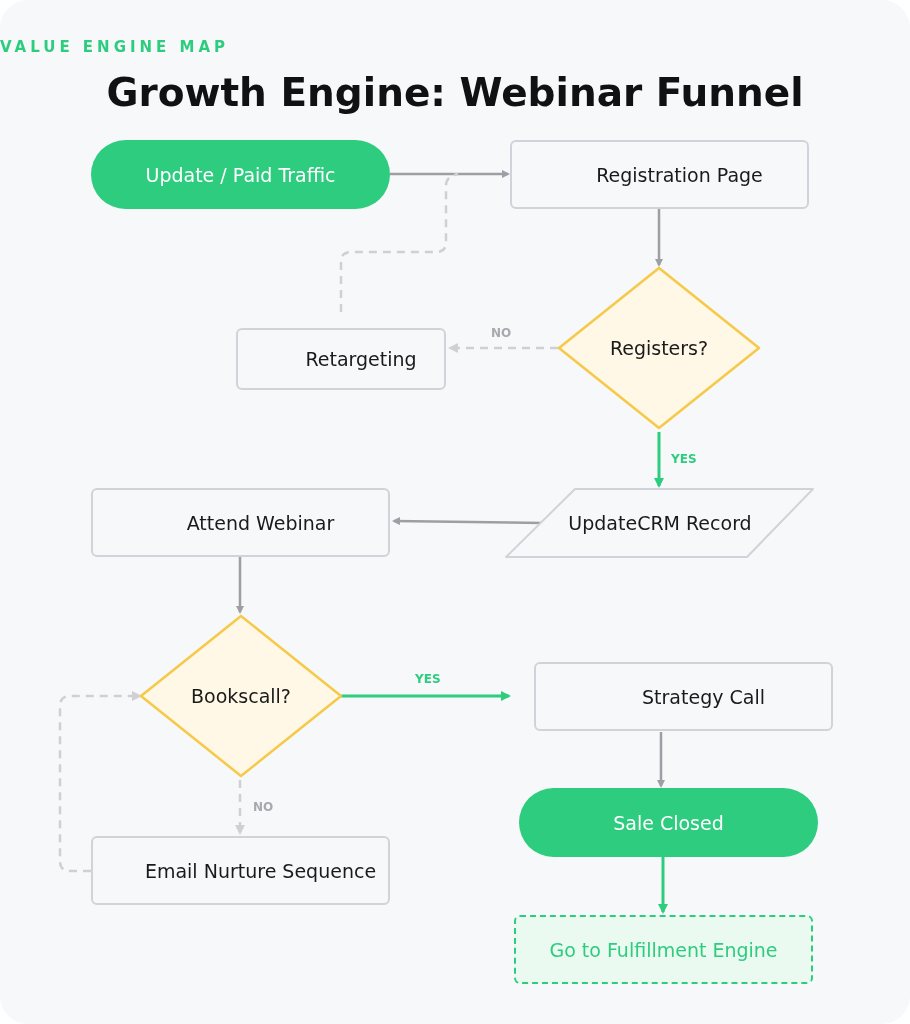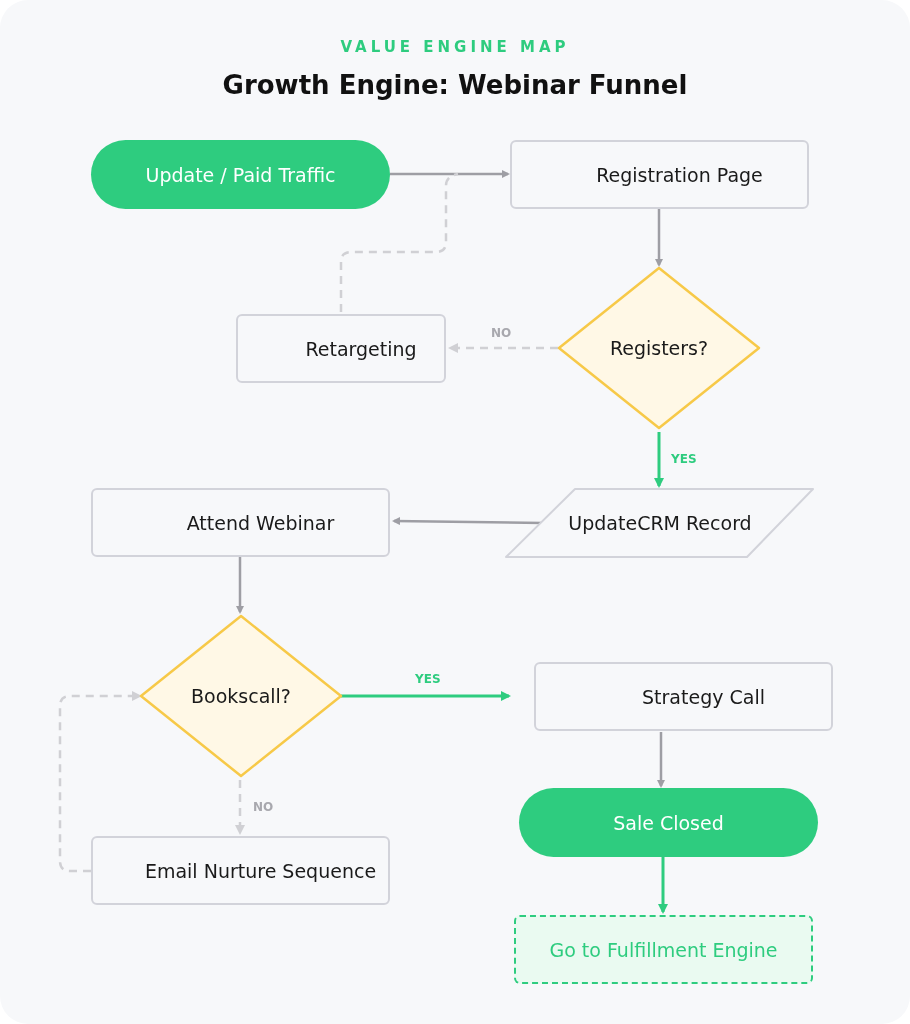--- a/index.html
+++ b/index.html
@@ -1,22 +1,22 @@
 <!DOCTYPE html>
 <html><head>
 <meta charset="utf-8">
 <style>
   html, body { margin: 0; padding: 0; }
   body { width: 910px; height: 1024px; background: #ffffff; position: relative; overflow: hidden;
          font-family: "DejaVu Sans", "Liberation Sans", sans-serif; }
   .card { position: absolute; left: 0; top: 0; width: 910px; height: 1024px; background: #f7f8fa; border-radius: 28px; }
-  .eyebrow { position: absolute; left: 0; width: 910px; top: 38px; text-align: center; color: #2ecc7f;
+  .eyebrow { position: absolute; left: 0; width: 910px; top: 38px; color: #2ecc7f;
              font-size: 15px; font-weight: bold; letter-spacing: 4px; }
   .title { position: absolute; left: 0; width: 910px; top: 70px; text-align: center; color: #111;
-           font-size: 26px; font-weight: bold; }
+           font-size: 39px; font-weight: bold; }
   svg.edges { position: absolute; left: 0; top: 0; width: 910px; height: 1024px; }
   .node { position: absolute; display: flex; align-items: center; justify-content: center; text-align: center;
           font-size: 19px; color: #1a1a1a; box-sizing: border-box; line-height: 30px; }
   .rect { background: #f7f8fa; border: 2px solid #d2d3da; border-radius: 6px; padding-left: 40px; }
   .pill { background: #2ecc7f; color: #fff; border-radius: 36px; }
   .ghost { background: #eafaf1; border: 2px dashed #2ecc7f; border-radius: 6px; color: #2ecc7f; }
   .label { position: absolute; font-size: 12px; font-weight: bold; }
   .lbl-green { color: #2ecc7f; }
   .lbl-gray { color: #a8a8ae; }
   .diamond-text, .para-text { position: absolute; display: flex; align-items: center; justify-content: center;
@@ -80,21 +80,21 @@
 <div class="node rect" style="left:510px; top:140px; width:299px; height:69px;">
   <span>Registration Page</span>
 </div>
 
 <div class="diamond-text" style="left:579px; top:318px; width:160px; height:60px;">
   <span>Registers?</span>
 </div>
 
 <div class="label lbl-gray" style="left:491px; top:326px;">NO</div>
 
-<div class="node rect" style="left:236px; top:314px; width:210px; height:69px;">
+<div class="node rect" style="left:236px; top:328px; width:210px; height:62px;">
   <span>Retargeting</span>
 </div>
 
 <div class="label lbl-green" style="left:671px; top:452px;">YES</div>
 
 <div class="para-text" style="left:560px; top:493px; width:200px; height:60px; flex-direction:row;align-items:center;">
   <span>Update</span>
   <span>CRM Record</span>
 </div>
 

